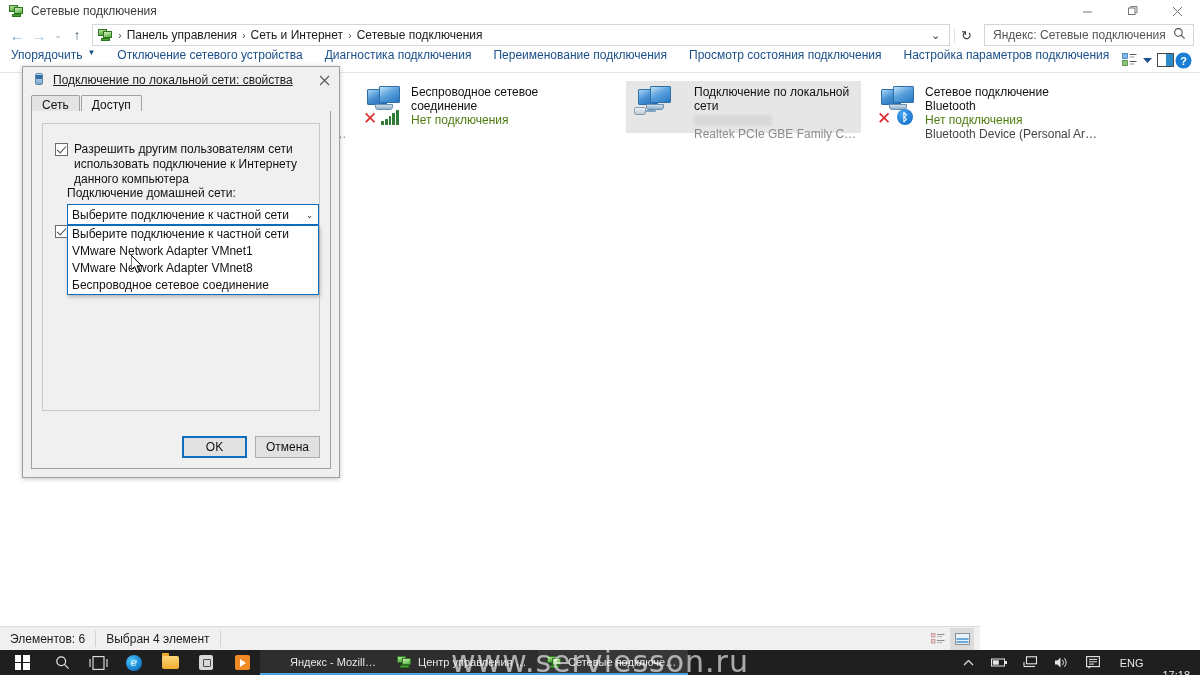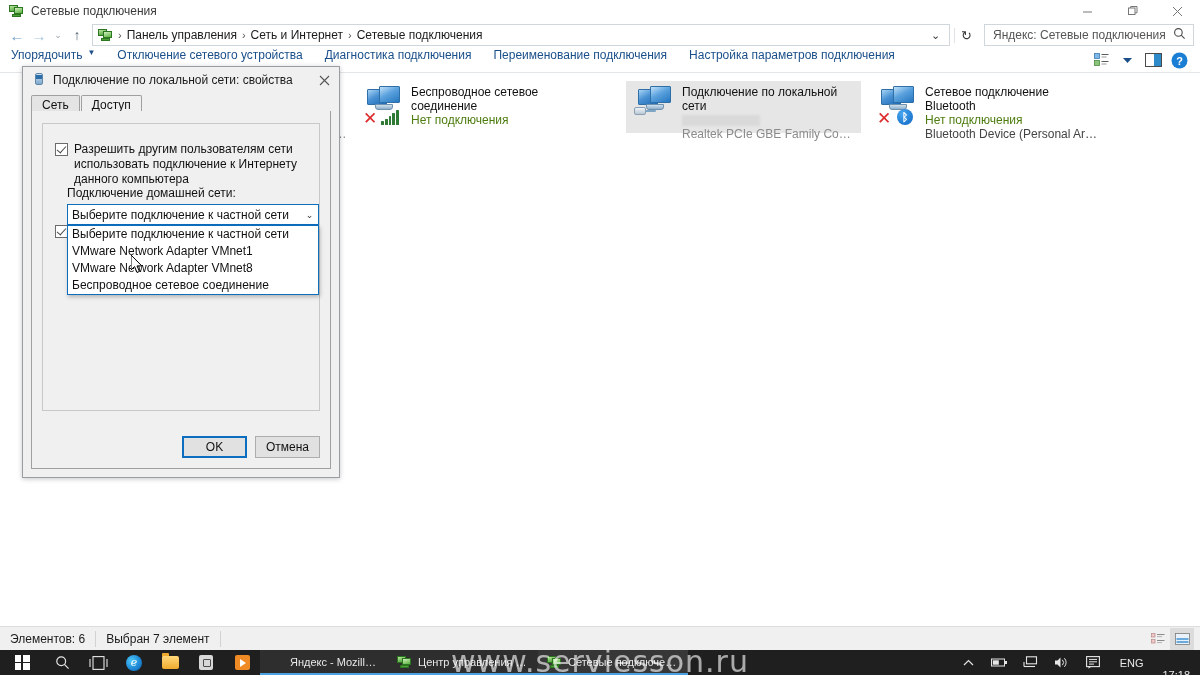--- a/index.html
+++ b/index.html
@@ -114,21 +114,21 @@
     background: #ffffff; overflow: hidden;
   }
   .conn-grid {
     position: absolute; left: 6px; top: 8px; right: 0;
     display: flex; flex-wrap: wrap;
   }
   .conn-item {
     width: 235px; height: 52px; display: flex; align-items: flex-start;
     padding: 3px 4px; margin-right: 2px;
   }
-  .conn-item.selected { background: #e6e6e6; }
+  .conn-item.selected { background: #e6e6e6; gap: 12px; }
   .conn-icons {
     position: relative; width: 48px; height: 44px; flex: none; margin-right: 4px;
   }
   .big-mon { position: absolute; left: 8px; top: 2px; width: 34px; height: 25px; }
   .big-mon .s1 {
     position:absolute; left:0; top:3px; width:20px; height:16px;
     background: linear-gradient(150deg,#a8d4f5 0%,#4a92d4 45%,#1d6ab5 100%);
     border:1px solid #2f6fa8; border-radius:1px;
   }
   .big-mon .s2 {
@@ -185,21 +185,21 @@
     white-space: nowrap; overflow: hidden; text-overflow: ellipsis;
   }
   .blurline {
     height: 11px; width: 78px; margin: 2px 0 1px 0;
     background: #d9d9d9; filter: blur(1.2px);
   }
   .blurtext { color: #8b8b8b; filter: blur(0.55px); }
 
   
   .statusbar {
-    position: absolute; left: 0; top: 626px; width: 1200px; height: 24px;
+    position: absolute; left: 0; top: 626px; width: 980px; height: 24px;
     background: #f0f0f0; border-top: 1px solid #dcdcdc;
     display: flex; align-items: center;
   }
   .sb-item { font-size: 12px; color: #1b1b1b; padding: 0 10px; border-right: 1px solid #d2d2d2;
              height: 16px; display:flex; align-items:center;}
   .sb-item.first { border-left: none; }
   .statusbar .spacer { flex: 1; }
   .viewbtn { width: 24px; height: 22px; display:flex; align-items:center; justify-content:center; }
   .viewbtn.sel { background:#dcdcdc; }
 
@@ -217,21 +217,21 @@
   }
   .dlg-title .ico .nic {
     position:absolute; left:4px; top:1px; width:8px; height:12px;
     background:linear-gradient(180deg,#cfe3f4,#7fa8cc);
     border:1px solid #5f87a8; border-radius:2px;
   }
   .dlg-title .ico .nic2 {
     position:absolute; left:5px; top:3px; width:6px; height:4px;
     background:#2e6ea8;
   }
-  .dlg-title .txt { font-size: 12px; color: #1b1b1b; flex:1; }
+  .dlg-title .txt { font-size: 12px; color: #1b1b1b; flex:1;text-decoration:underline; }
   .dlg-close {
     width: 30px; height: 26px; display:flex; align-items:center; justify-content:center;
     color:#444; font-size:13px;
   }
 
   .tabstrip {
     position: relative; height: 21px; margin: 2px 8px 0 8px;
     border-bottom: 1px solid #a0a0a0;
     display: flex; align-items: flex-end;
   }
@@ -439,20 +439,21 @@
   </div>
 
   <div class="cmdbar">
     <div class="cmd">
       <span>Упорядочить</span>
       <span class="caret">▼</span>
     </div>
     <div class="cmd">Отключение сетевого устройства</div>
     <div class="cmd">Диагностика подключения</div>
     <div class="cmd">Переименование подключения</div>
+    <div class="cmd">Просмотр состояния подключения</div>
     <div class="cmd">Настройка параметров подключения</div>
     <div class="spacer"></div>
     <div class="cmdicon">
       <svg width="15" height="14" viewBox="0 0 15 14">
         <rect x="0.5" y="0.5" width="5" height="5" fill="#7fb7e8" stroke="#3b7cb5" stroke-width="0.8"></rect>
         <rect x="0.5" y="7.5" width="5" height="5" fill="#8bc47a" stroke="#4e8a41" stroke-width="0.8"></rect>
         <line x1="7.5" y1="1.5" x2="14.5" y2="1.5" stroke="#5a5a5a" stroke-width="1"></line>
         <line x1="7.5" y1="4" x2="12.5" y2="4" stroke="#9a9a9a" stroke-width="1"></line>
         <line x1="7.5" y1="8.5" x2="14.5" y2="8.5" stroke="#5a5a5a" stroke-width="1"></line>
         <line x1="7.5" y1="11" x2="12.5" y2="11" stroke="#9a9a9a" stroke-width="1"></line>
@@ -552,21 +553,21 @@
           <div class="conn-status">Нет подключения</div>
           <div class="conn-dev">Bluetooth Device (Personal Area ...</div>
         </div>
       </div>
 
     </div>
   </div>
 
   <div class="statusbar">
     <div class="sb-item first">Элементов: 6</div>
-    <div class="sb-item">Выбран 7 элемент</div>
+    <div class="sb-item">Выбран 4 элемент</div>
     <div class="spacer"></div>
     <div class="viewbtn">
       <svg width="14" height="12" viewBox="0 0 14 12">
         <rect x="0.5" y="0.5" width="3.5" height="3.5" fill="#f4c7c7" stroke="#b58a8a" stroke-width="0.7"></rect>
         <rect x="0.5" y="6.5" width="3.5" height="3.5" fill="#f4c7c7" stroke="#b58a8a" stroke-width="0.7"></rect>
         <line x1="6" y1="1.5" x2="13.5" y2="1.5" stroke="#8a8a8a" stroke-width="1"></line>
         <line x1="6" y1="3.6" x2="11" y2="3.6" stroke="#b4b4b4" stroke-width="1"></line>
         <line x1="6" y1="7.5" x2="13.5" y2="7.5" stroke="#8a8a8a" stroke-width="1"></line>
         <line x1="6" y1="9.6" x2="11" y2="9.6" stroke="#b4b4b4" stroke-width="1"></line>
       </svg>

